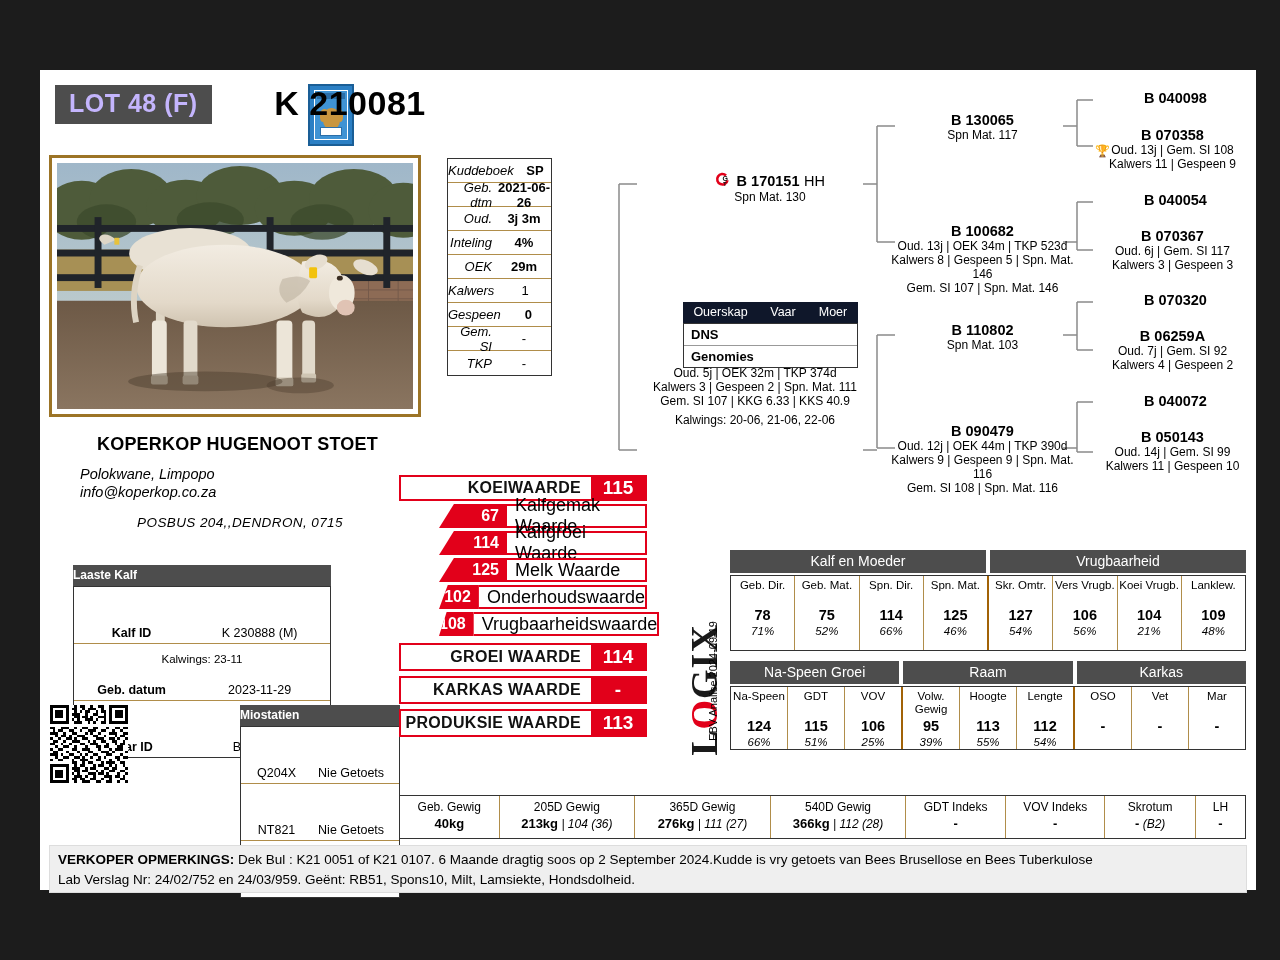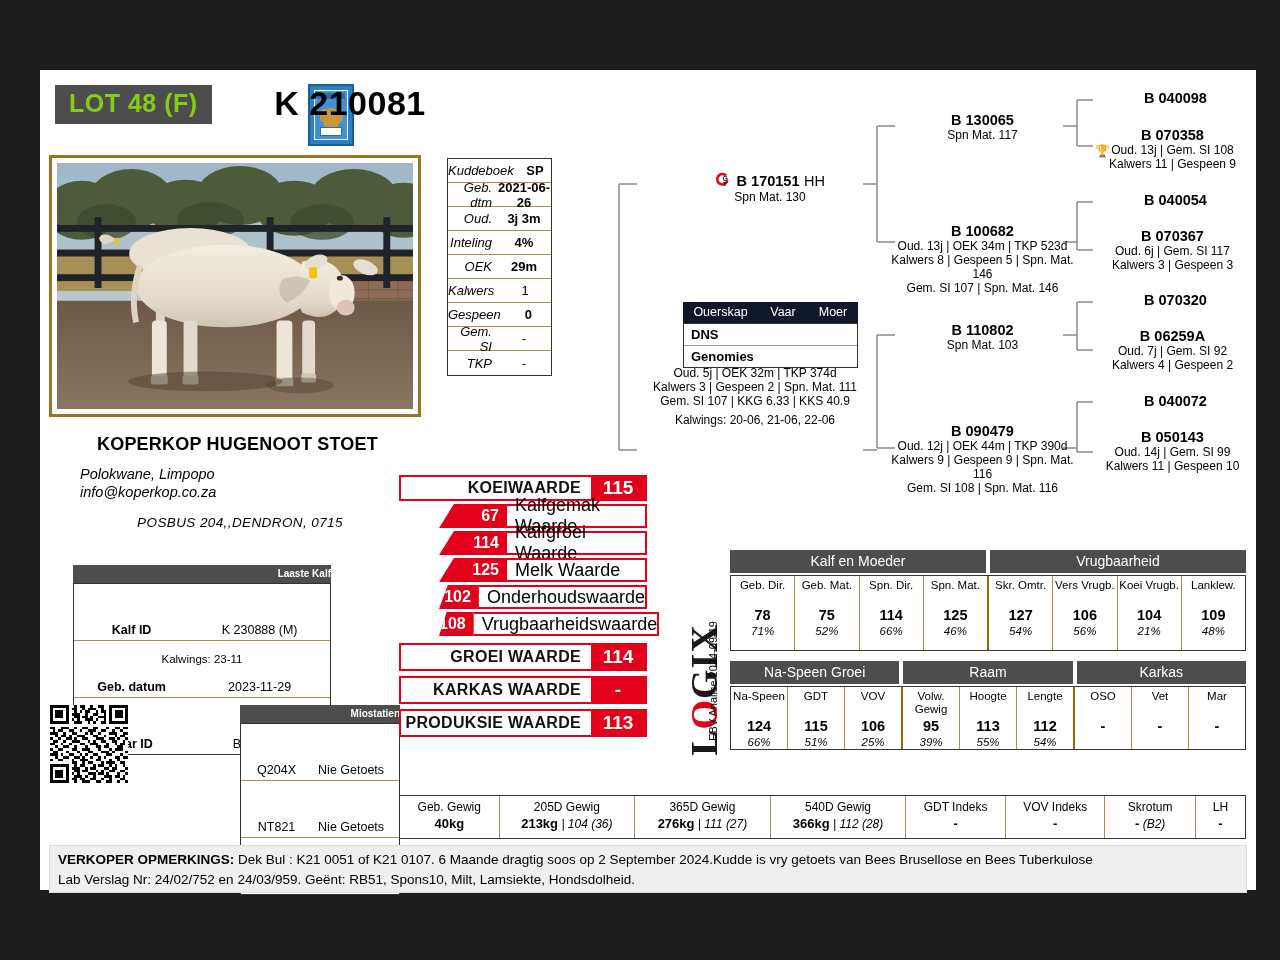--- a/index.html
+++ b/index.html
@@ -11,21 +11,21 @@
     overflow:hidden;
   }
   .page {
     position:absolute; left:40px; top:70px;
     width:1216px; height:820px;
     background:#ffffff;
   }
   
   .lot-badge {
     position:absolute; left:15px; top:15px;
-    background:#4d4d4d; color:#84cc16;
+    background:#4d4d4d; color:#c4b5fd;
     font-size:25px; font-weight:bold;
     padding:4px 14px 6px 14px;
     letter-spacing:.5px;
   }
   .crest {
     position:absolute; left:268px; top:14px;
     width:46px; height:62px;
     background:#2b7fc4;
     border:2px solid #1a5e96;
     display:flex; align-items:center; justify-content:center;
@@ -59,22 +59,22 @@
   }
   .farm-loc {
     position:absolute; left:40px; top:395px; font-size:14.5px; font-style:italic; line-height:18px;
   }
   .farm-pos {
     position:absolute; left:0; top:445px; width:400px; text-align:center;
     font-size:13.5px; font-style:italic; letter-spacing:.4px;
   }
   
   .hdr-bar {
-    background:#4d4d4d; color:#fff; text-align:right;
-    font-size:10px; font-weight:bold; padding:3px 0 4px 0;
+    background:#4d4d4d; color:#fff; text-align:left;
+    font-size:12px; font-weight:bold; padding:3px 0 4px 0;
   }
   .box { border:1.5px solid #333; background:#fff; }
   .box .row { display:flex; border-bottom:1px solid #b08d4a; }
   .box .row:last-child { border-bottom:none; }
   .box .row > div { padding:3px 6px; font-size:12.5px;margin-top:36px; }
   
   .laaste { position:absolute; left:33px; top:495px; width:258px; }
   .laaste .row > div:first-child { width:45%; text-align:center; font-weight:bold; }
   .laaste .row > div:last-child  { width:55%; text-align:center; }
   .kalwings {

